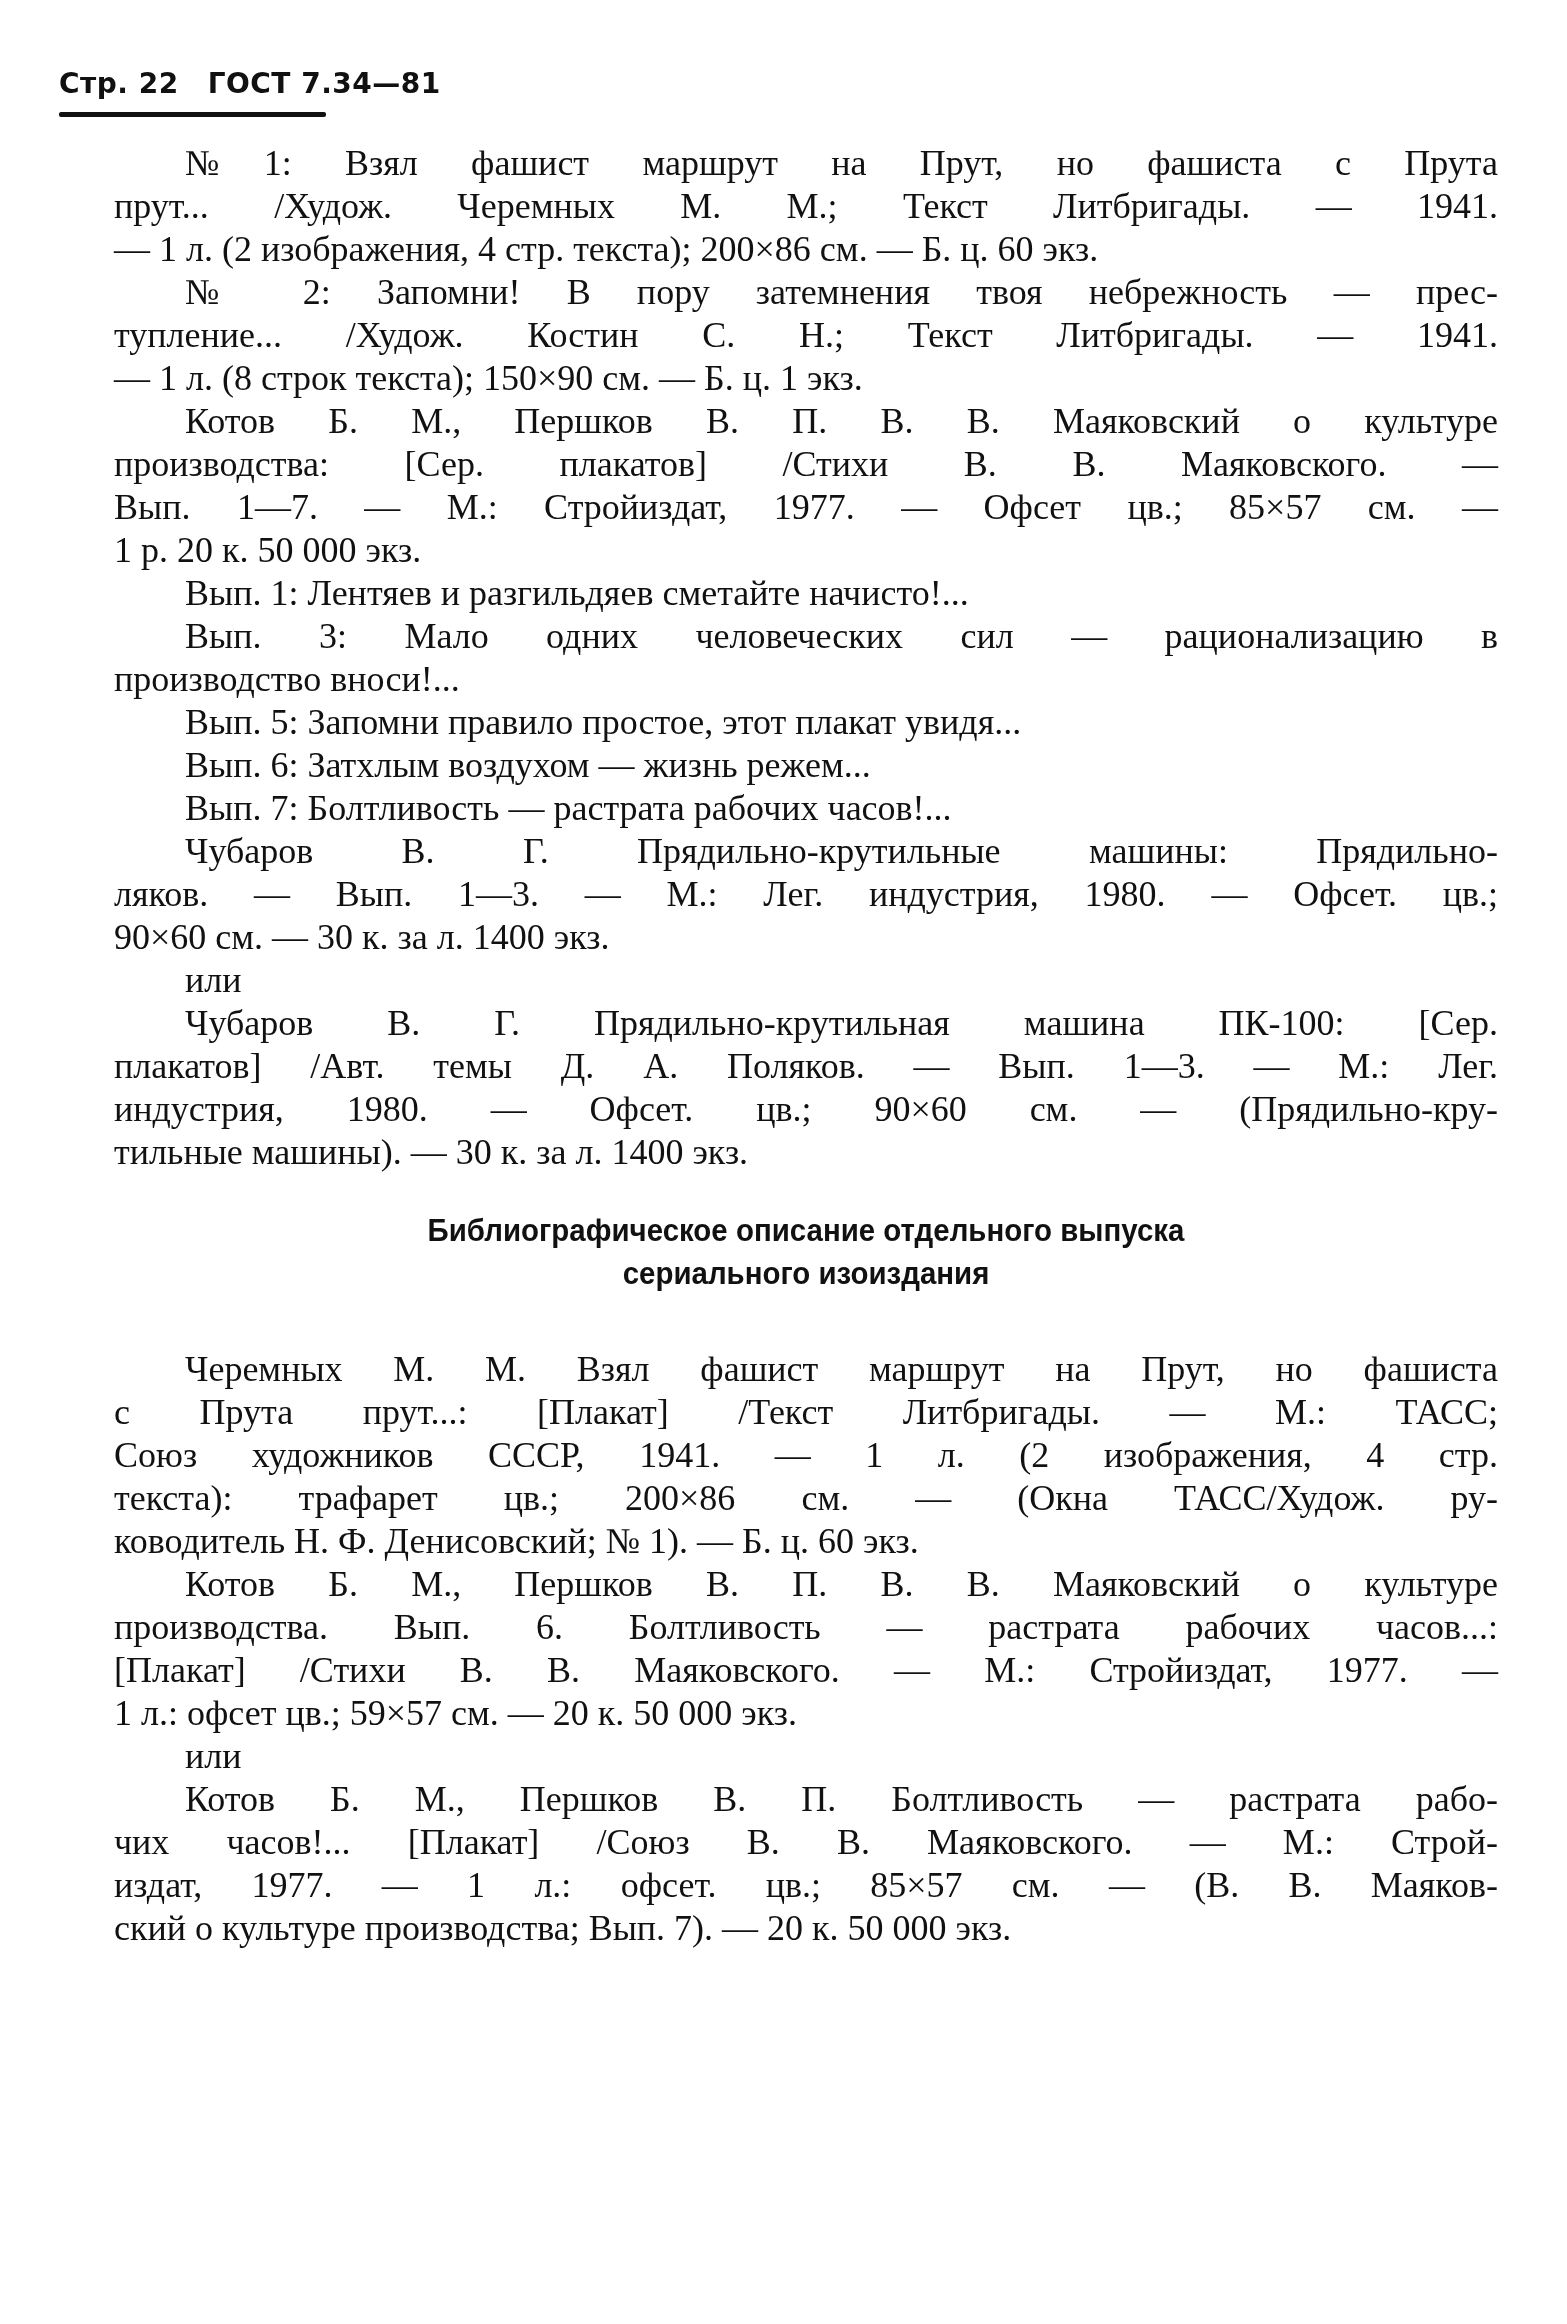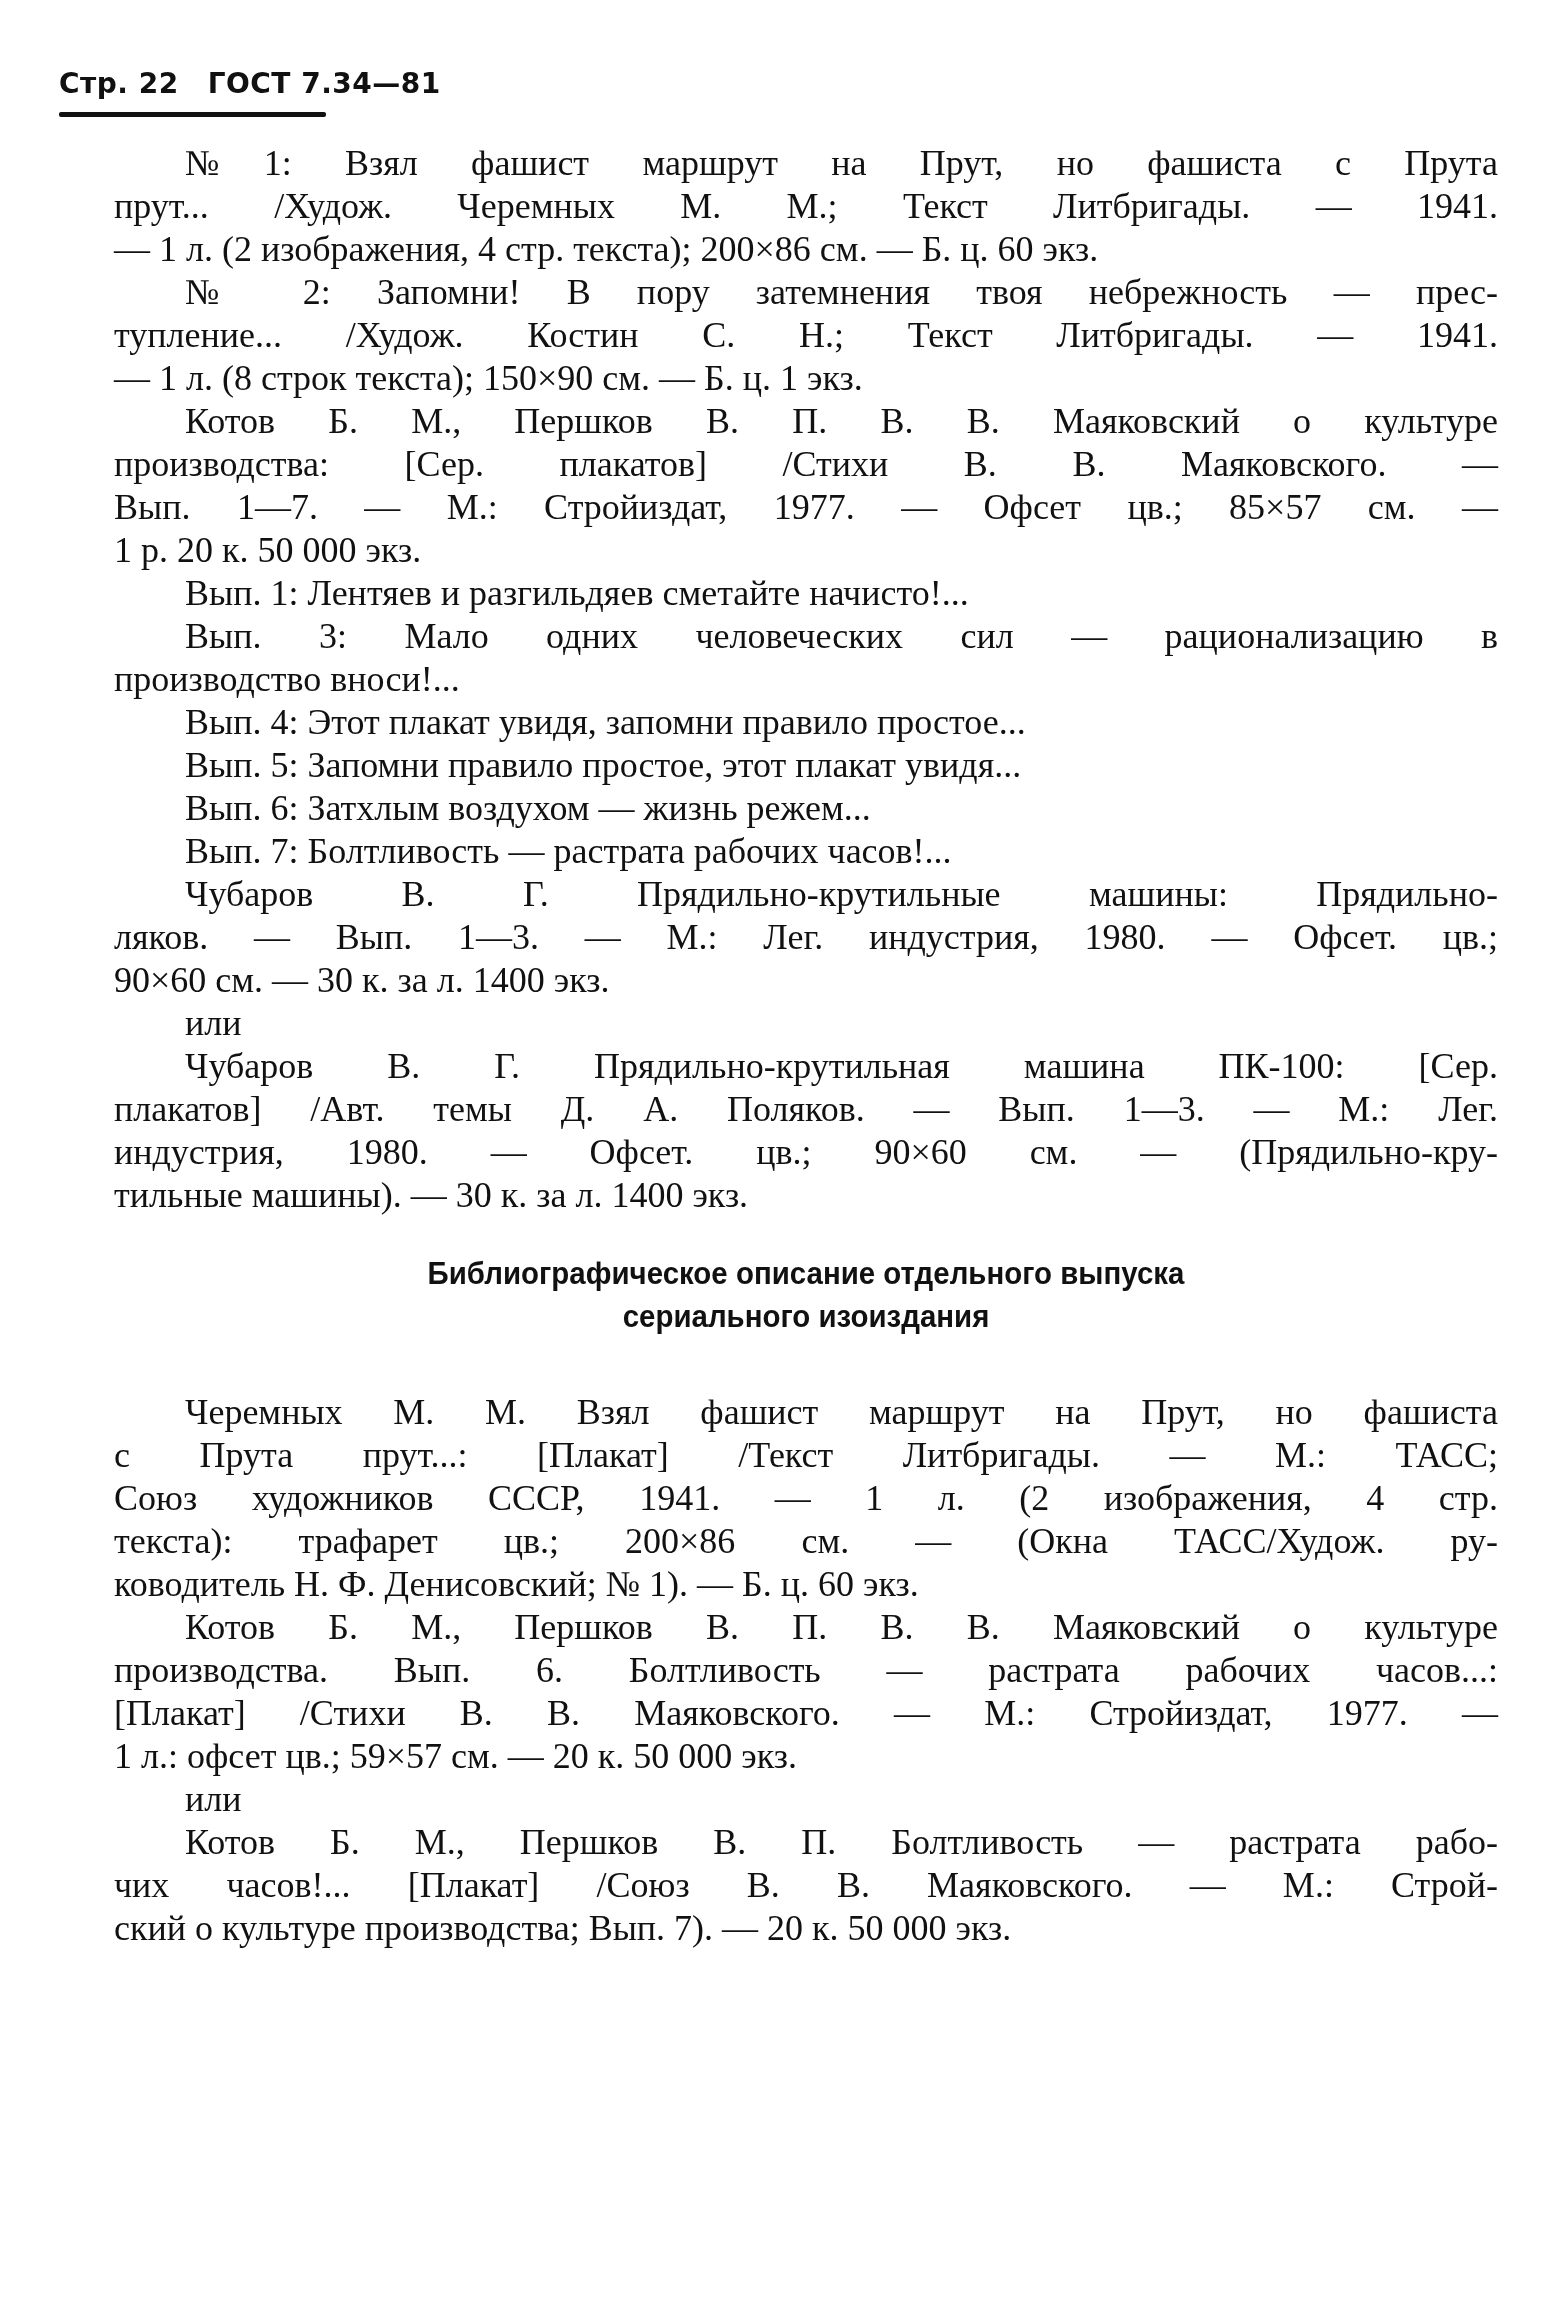--- a/index.html
+++ b/index.html
@@ -41,21 +41,20 @@
     <span class="line indent">Котов Б. М., Першков В. П. В. В. Маяковский о культуре</span>
     <span class="line">производства: [Сер. плакатов] /Стихи В. В. Маяковского. —</span>
     <span class="line">Вып. 1—7. — М.: Стройиздат, 1977. — Офсет цв.; 85×57 см. —</span>
     <span class="line last">1 р. 20 к.    50 000 экз.</span>
   </div>
 
   <div>
     <span class="line indent last">Вып. 1: Лентяев и разгильдяев сметайте начисто!...</span>
     <span class="line indent">Вып. 3: Мало одних человеческих сил — рационализацию в</span>
     <span class="line last">производство вноси!...</span>
-    <span class="line indent last">Вып. 4: Этот плакат увидя, запомни правило простое...</span>
     <span class="line indent last">Вып. 5: Запомни правило простое, этот плакат увидя...</span>
     <span class="line indent last">Вып. 6: Затхлым воздухом — жизнь режем...</span>
     <span class="line indent last">Вып. 7: Болтливость — растрата рабочих часов!...</span>
   </div>
 
   <div>
     <span class="line indent">Чубаров В. Г. Прядильно-крутильные машины: Прядильно-</span>
     <span class="line">ляков. — Вып. 1—3. — М.: Лег. индустрия, 1980. — Офсет. цв.;</span>
     <span class="line last">90×60 см. — 30 к. за л.    1400 экз.</span>
   </div>
@@ -87,17 +86,18 @@
     <span class="line">производства. Вып. 6. Болтливость — растрата рабочих часов...:</span>
     <span class="line">[Плакат] /Стихи В. В. Маяковского. — М.: Стройиздат, 1977. —</span>
     <span class="line last">1 л.: офсет цв.; 59×57 см. — 20 к. 50 000 экз.</span>
   </div>
 
   <span class="line ili">или</span>
 
   <div>
     <span class="line indent">Котов Б. М., Першков В. П. Болтливость — растрата рабо-</span>
     <span class="line">чих часов!... [Плакат] /Союз В. В. Маяковского. — М.: Строй-</span>
+    <span class="line">издат, 1977. — 1 л.: офсет. цв.; 85×57 см. — (В. В. Маяков-</span>
     <span class="line last">ский о культуре производства; Вып. 7). — 20 к.    50 000 экз.</span>
   </div>
 
 </div>
 
 
 </body></html>

